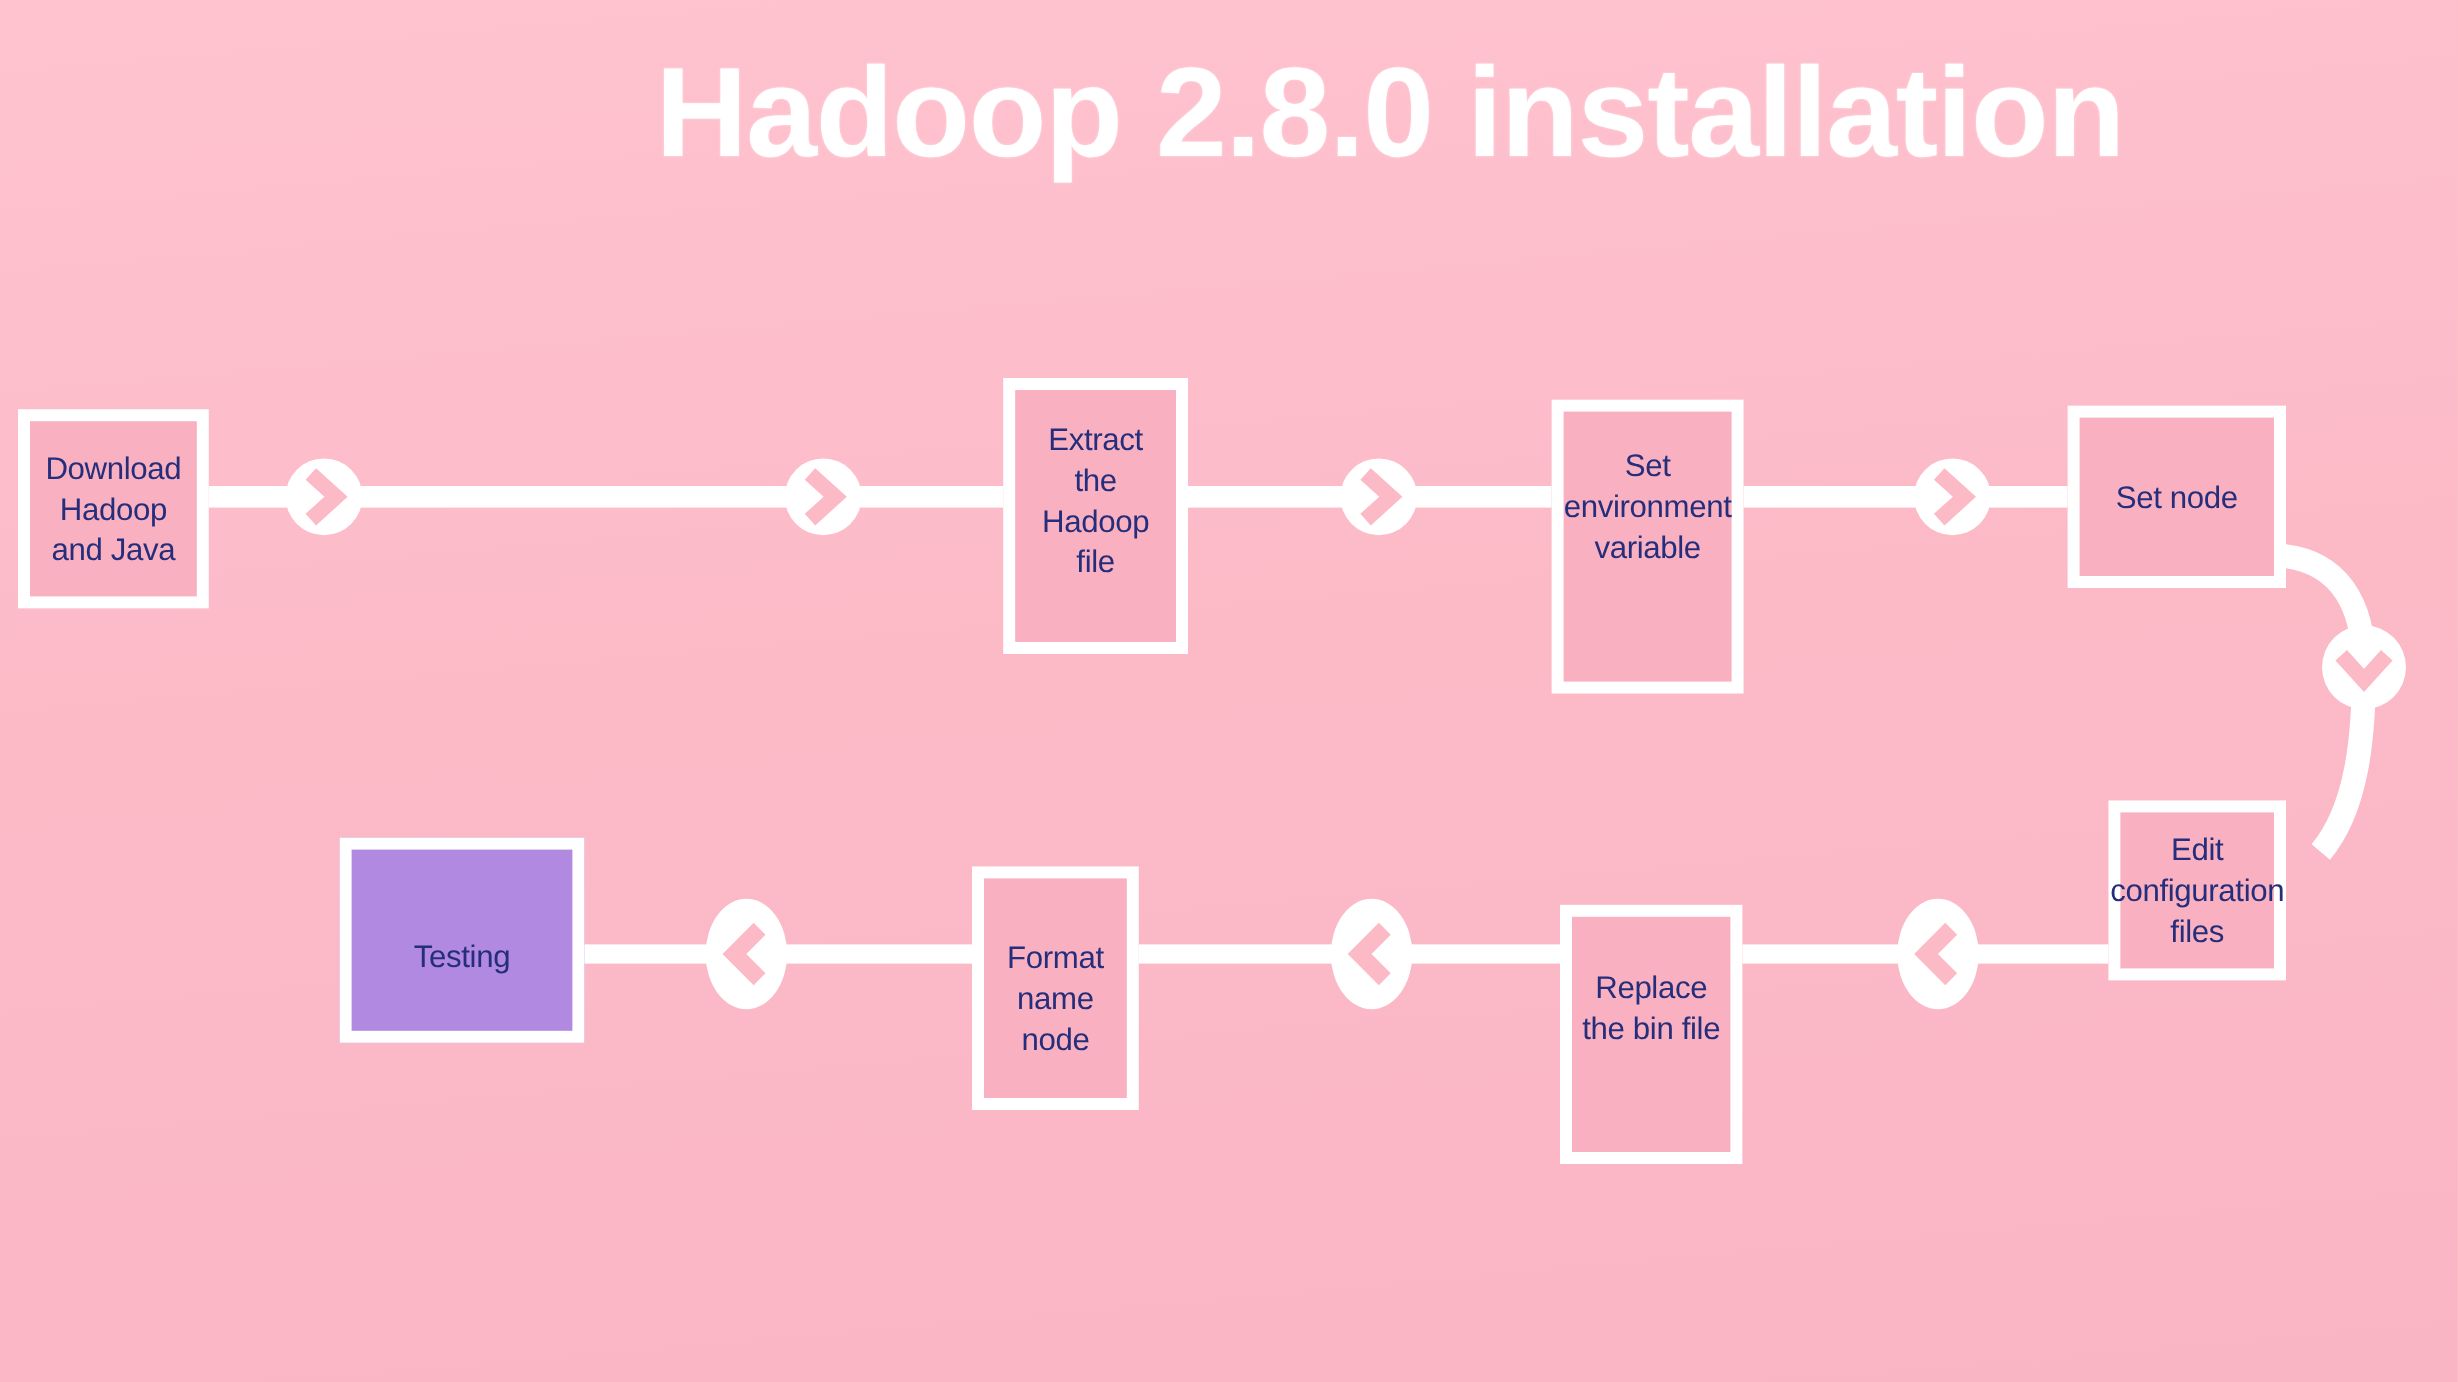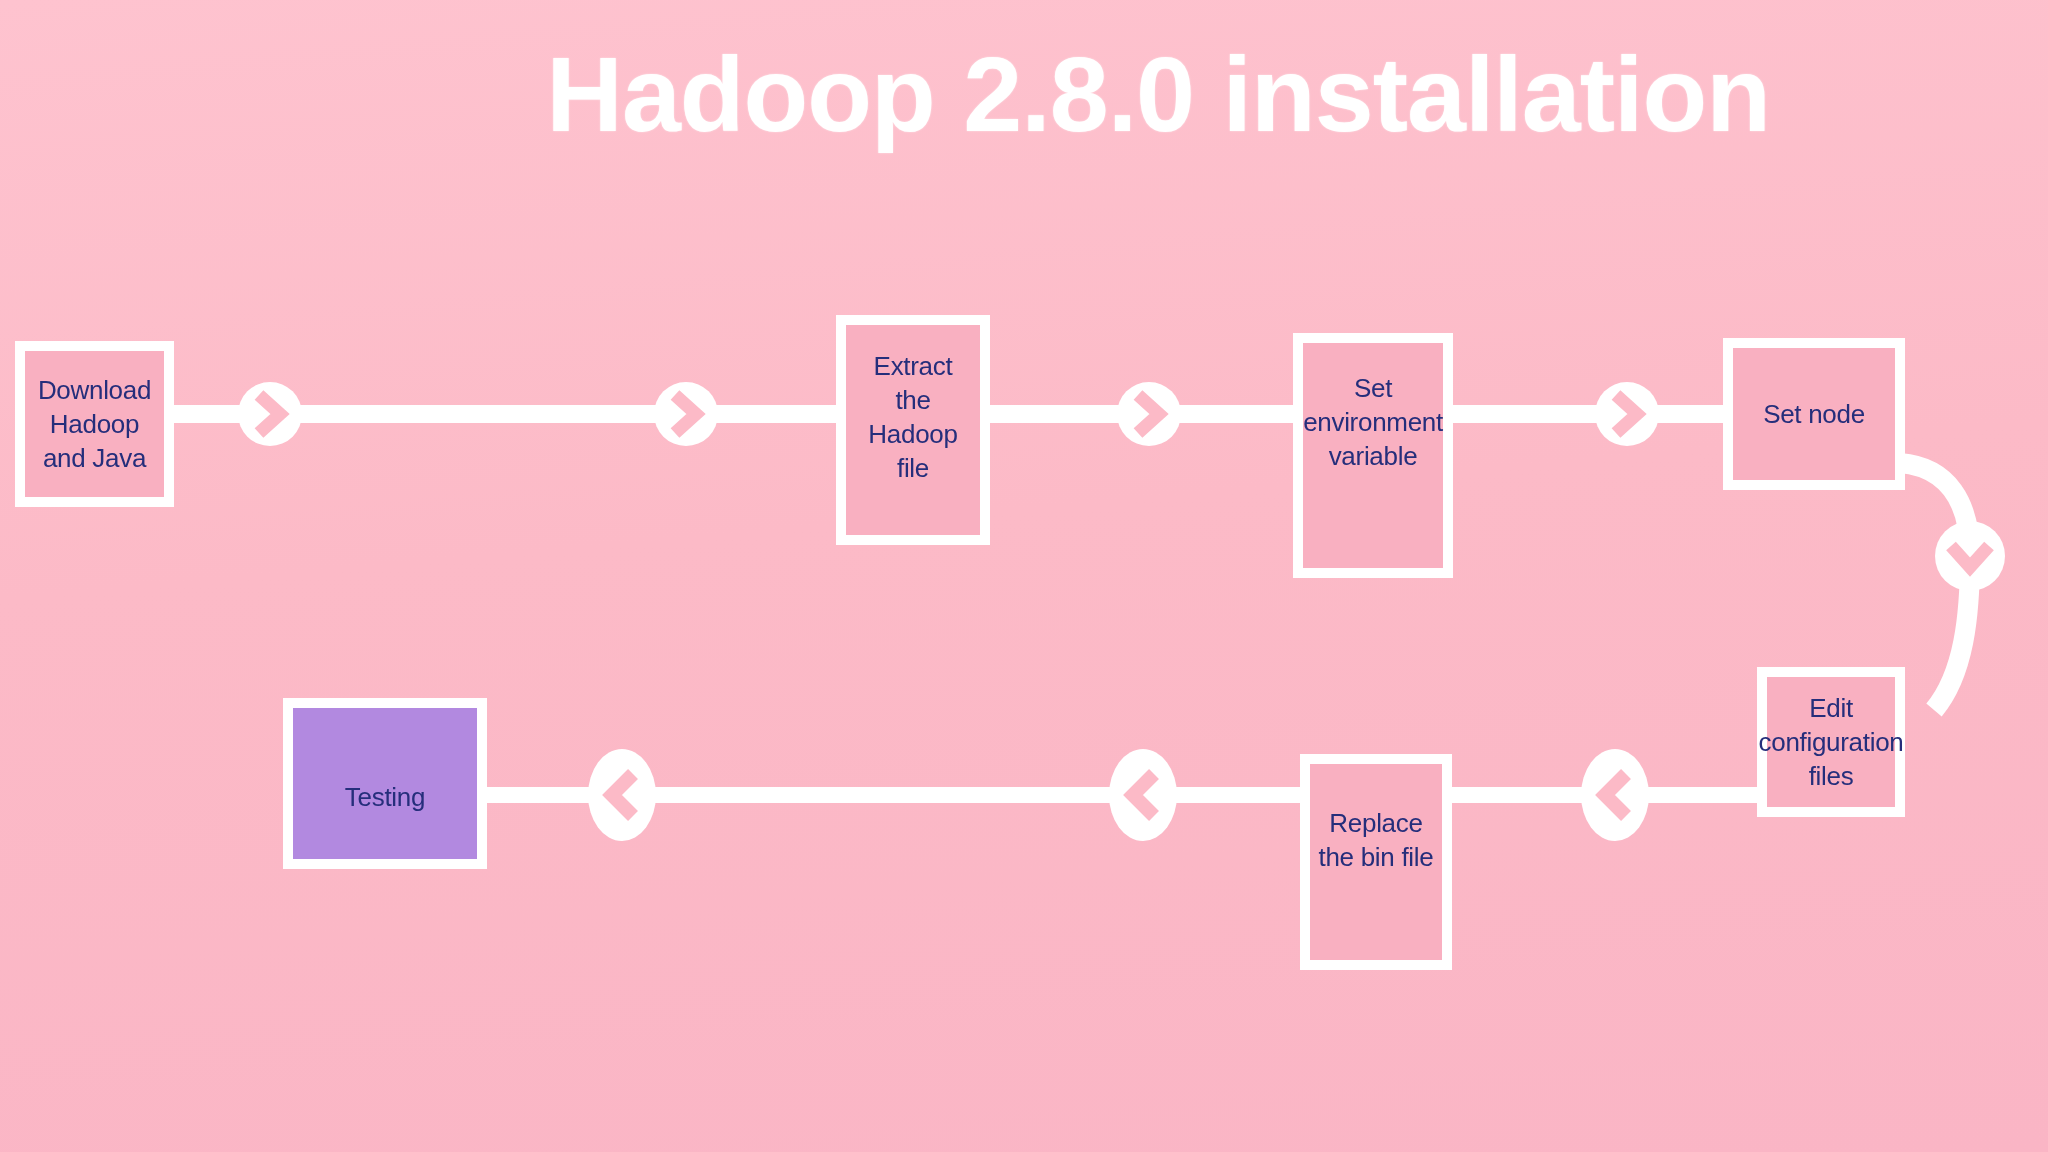--- a/index.html
+++ b/index.html
@@ -110,17 +110,20 @@
   <div class="node" id="n-setpath">
     <span>Set node</span>
   </div>
 
   <div class="node" id="n-editconf">
     <span>Edit configuration files</span>
   </div>
   <div class="node" id="n-replace">
     <span>Replace the bin file</span>
   </div>
+  <div class="node" id="n-format">
+    <span>Format name node</span>
+  </div>
   <div class="node highlight" id="n-testing">
     <span>Testing</span>
   </div>
 
 </div>
 
 </body></html>

